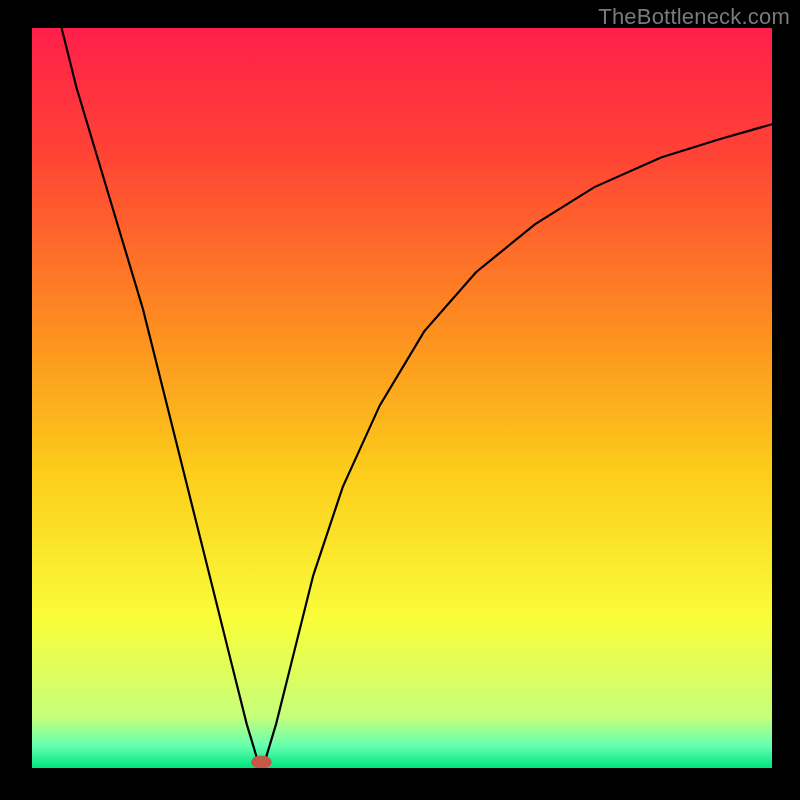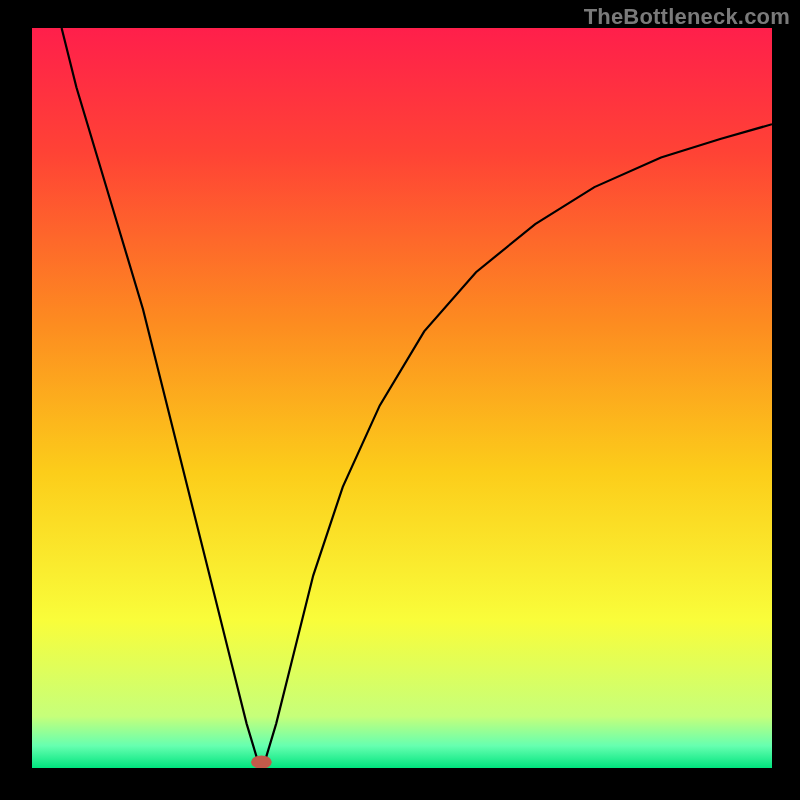--- a/index.html
+++ b/index.html
@@ -9,21 +9,21 @@
     background: #000;
     position: relative;
     font-family: Arial, Helvetica, sans-serif;
     overflow: hidden;
   }
   .watermark {
     position: absolute;
     top: 4px;
     right: 10px;
     font-size: 22px;
-    font-weight: 700;
+    font-weight: 400;
     color: #7a7a7a;
     letter-spacing: 0.2px;
     z-index: 10;
   }
   .plot {
     position: absolute;
     left: 32px;
     top: 28px;
     width: 740px;
     height: 740px;

